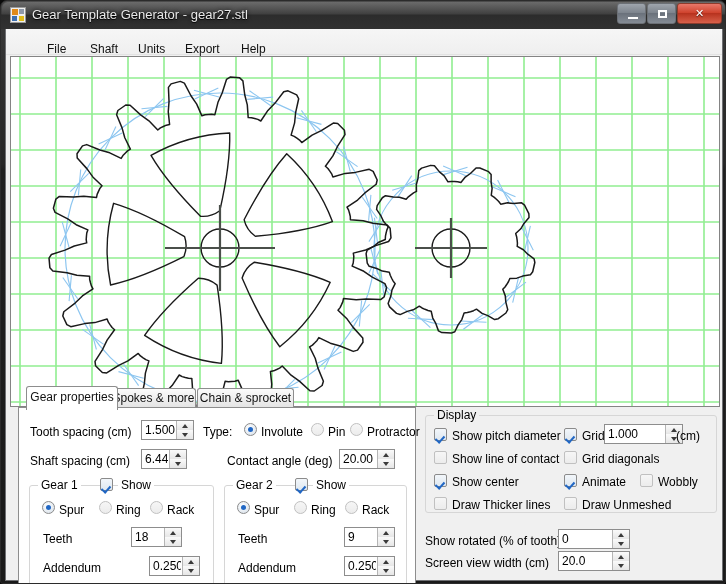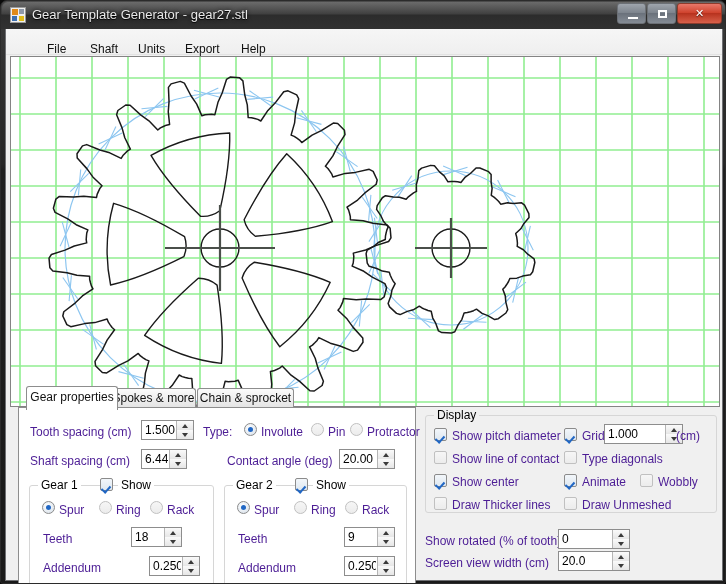--- a/index.html
+++ b/index.html
@@ -92,21 +92,21 @@
   }
   .tab.active{
     top:0;height:24px;line-height:21px;background:#ffffff;
     border-color:#8d8d8d;z-index:3;
   }
   .tabpanel{
     position:absolute;left:12px;top:378px;width:398px;height:193px;
     background:#ffffff;border:1px solid #8d8d8d;box-sizing:border-box;
   }
   
-  .lbl{position:absolute;font-size:12px;color:#4c1d95;line-height:14px;white-space:nowrap;}
+  .lbl{position:absolute;font-size:12px;color:#000000;line-height:14px;white-space:nowrap;}
   .spin{
     position:absolute;box-sizing:border-box;height:20px;
     border:1px solid #8d8d8d;background:#fff;
   }
   .spin .val{
     position:absolute;left:3px;top:2px;right:18px;height:15px;line-height:15px;
     font-size:12px;color:#000;overflow:hidden;white-space:nowrap;
   }
   .spin .btns{
     position:absolute;right:0;top:0;width:16px;height:18px;
@@ -465,21 +465,21 @@
                 <span class="arr u"></span>
               </div>
             <div class="dn">
                 <span class="arr d"></span>
               </div>
           </div>
         </div>
         <div class="lbl" style="left:250px;top:13px">(cm)</div>
 
         <div class="cb dim" style="left:138px;top:35px"></div>
-        <div class="lbl" style="left:156px;top:36px">Type diagonals</div>
+        <div class="lbl" style="left:156px;top:36px">Grid diagonals</div>
 
         <div class="cb on" style="left:138px;top:58px"></div>
         <div class="lbl" style="left:156px;top:59px">Animate</div>
         <div class="cb dim" style="left:214px;top:58px"></div>
         <div class="lbl" style="left:232px;top:59px">Wobbly</div>
 
         <div class="cb dim" style="left:138px;top:81px"></div>
         <div class="lbl" style="left:156px;top:82px">Draw Unmeshed</div>
       </div>
 

